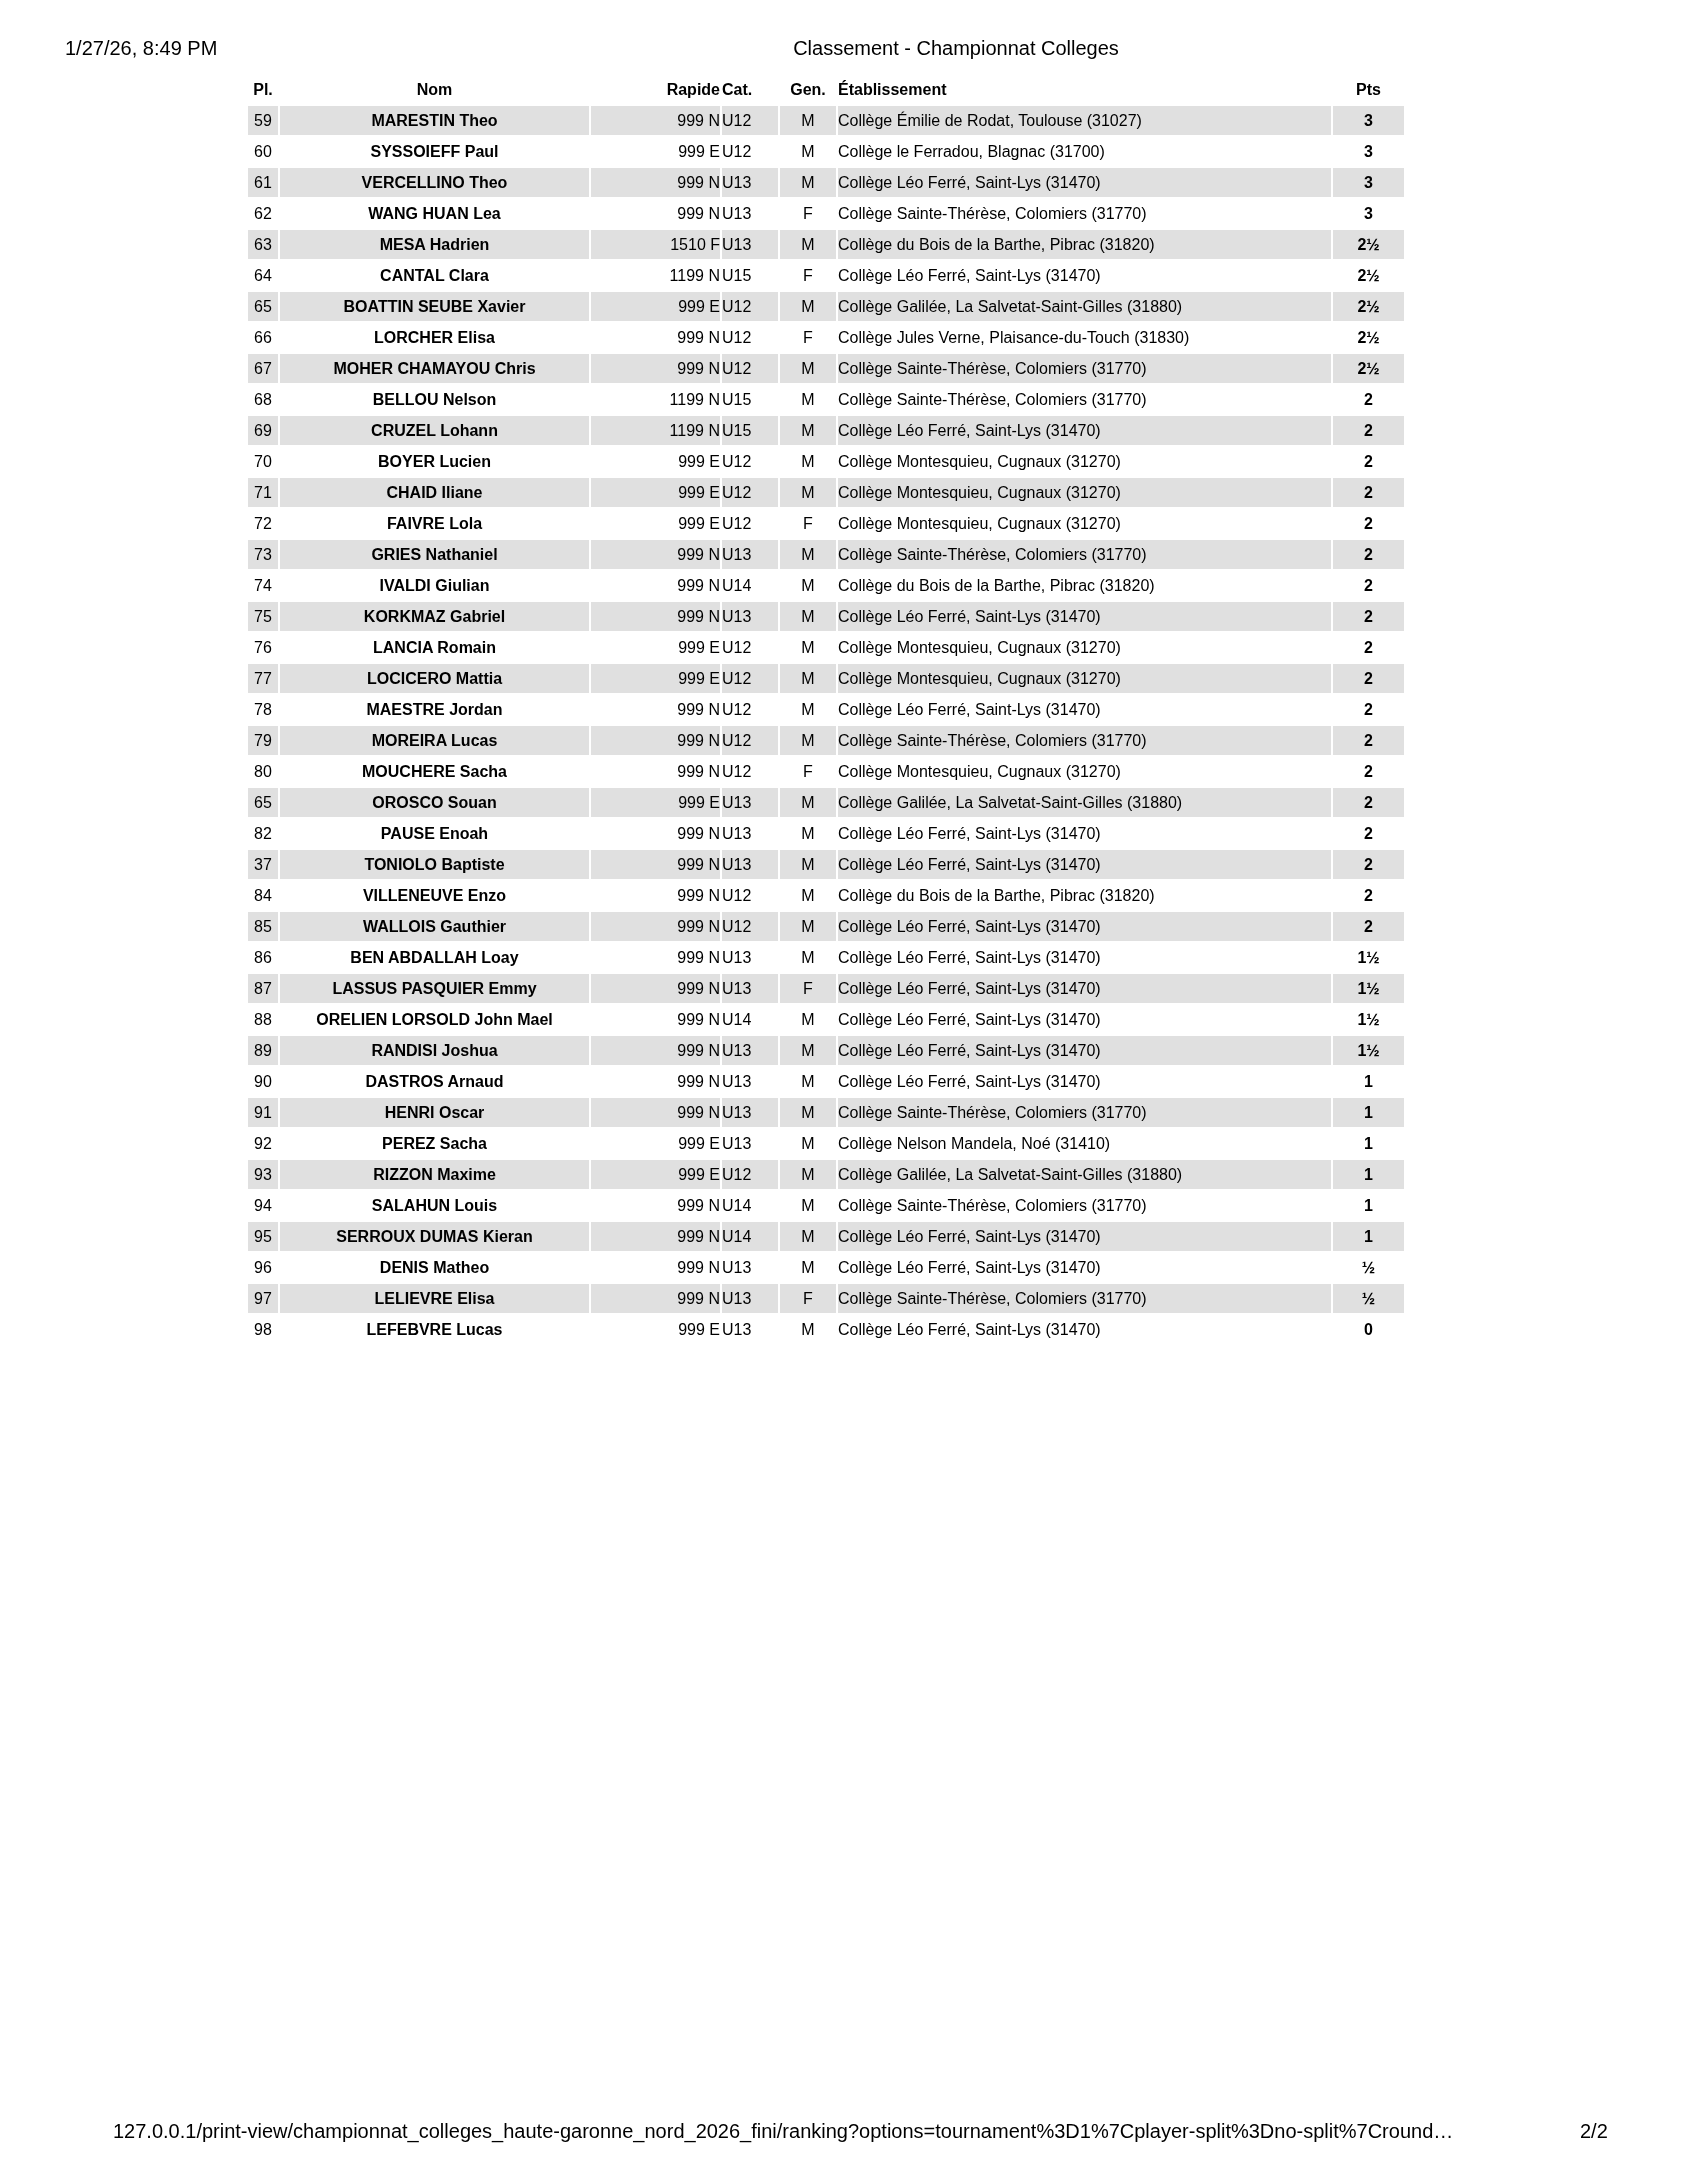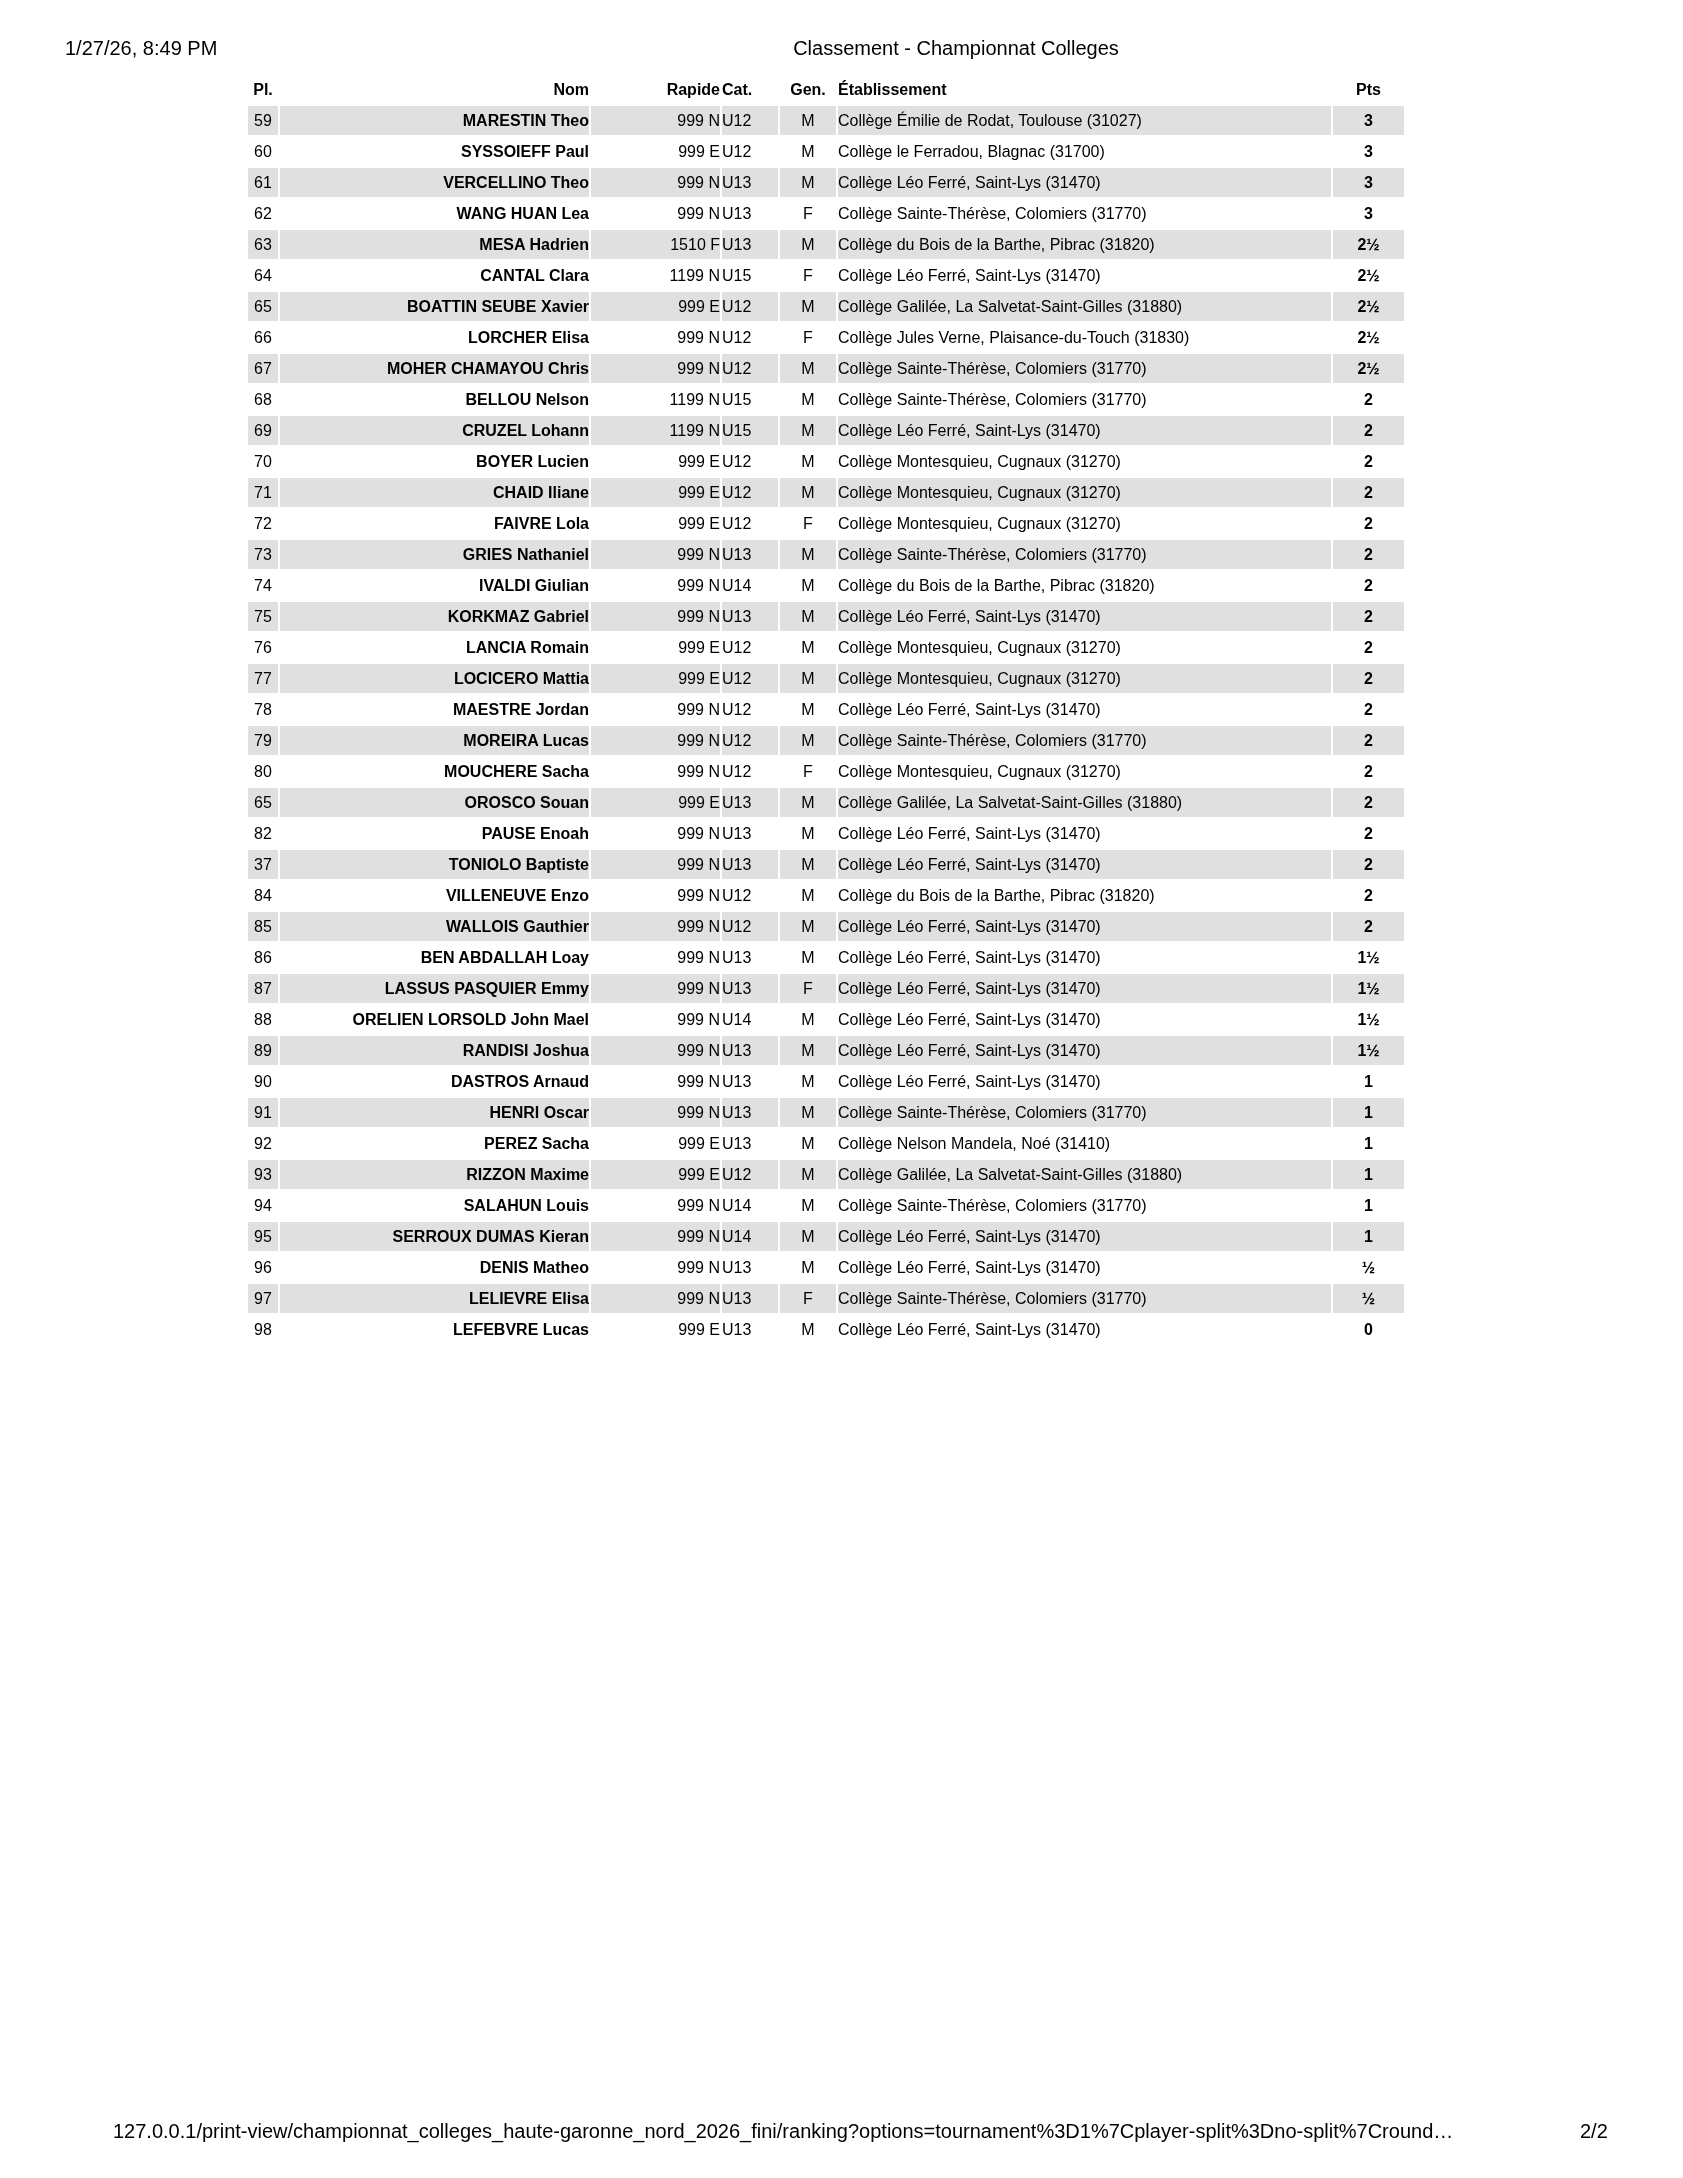--- a/index.html
+++ b/index.html
@@ -39,21 +39,21 @@
   }
   table.ranking th, table.ranking td {
     height: 29px;
     padding: 0;
     vertical-align: middle;
     overflow: hidden;
     white-space: nowrap;
   }
   table.ranking th { font-weight: bold; }
   .col-pl    { text-align: center; }
-  .col-nom   { text-align: right; padding-left: 18px; }
+  .col-nom   { text-align: center; padding-left: 18px; }
   .col-rapide{ text-align: right; padding-right: 6px; }
   .col-cat   { text-align: left; padding-left: 7px; }
   .col-gen   { text-align: center; }
   .col-etab  { text-align: left; padding-left: 6px; margin-top: 12px; }
   .col-pts   { text-align: center; }
   tbody .col-nom { font-weight: bold; }
   tbody .col-pts { font-weight: bold; }
 </style>
 <style>tbody tr:nth-child(odd) td { background: #e0e0e0; }body { color: #000000; }</style></head>
 <body>

